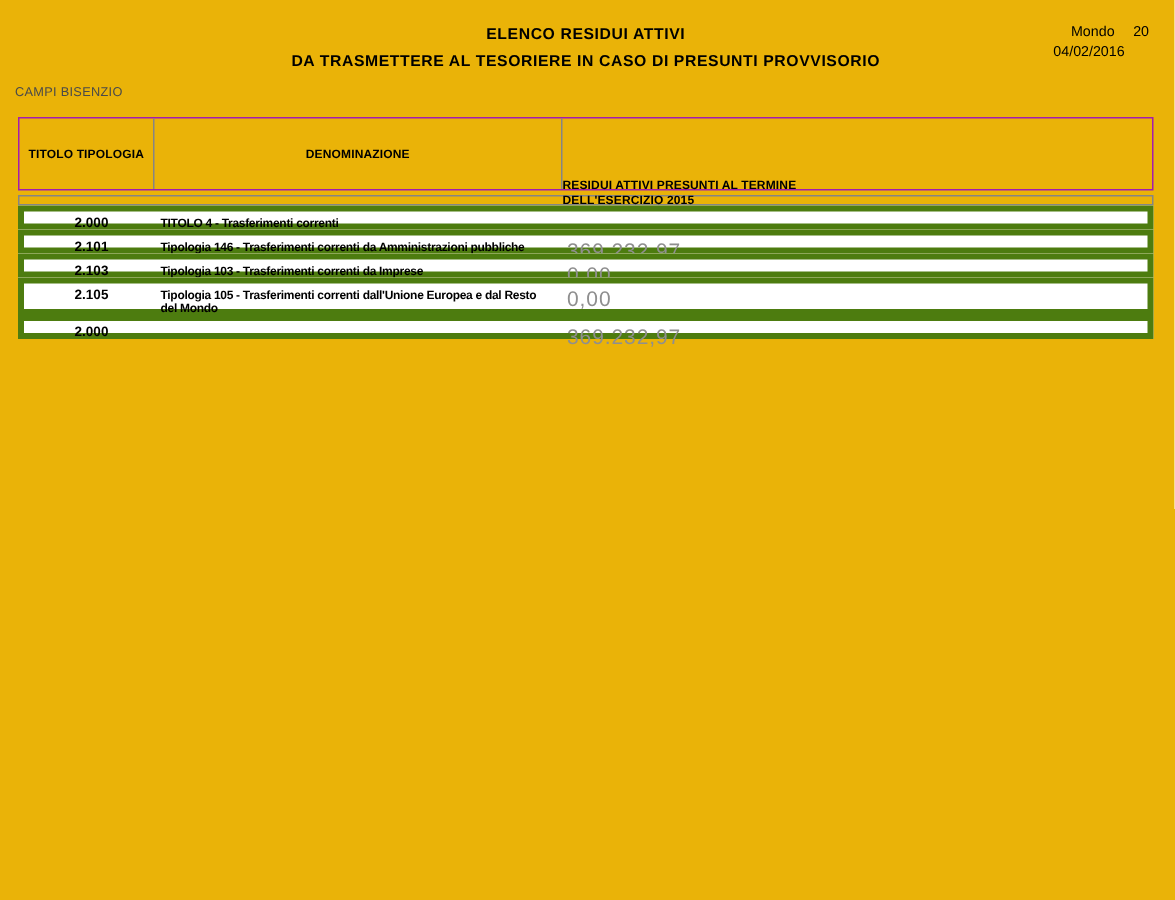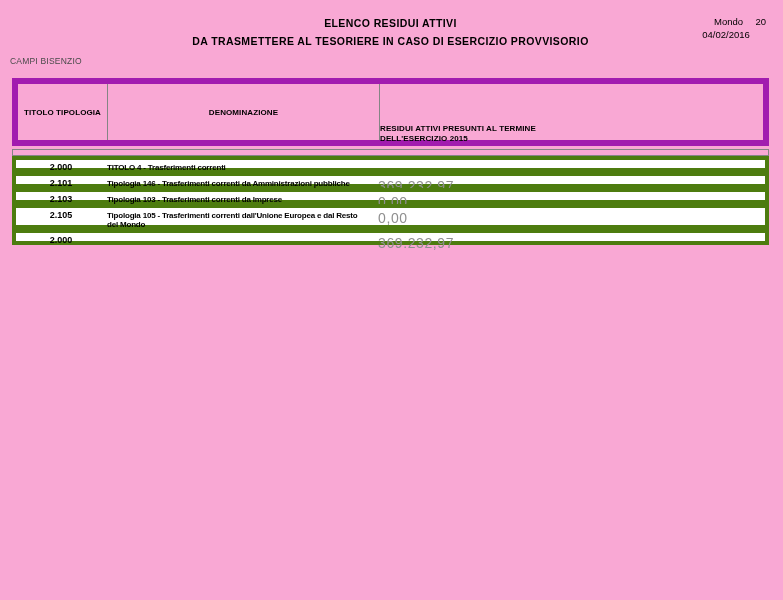--- a/index.html
+++ b/index.html
@@ -10,21 +10,21 @@
   body {
     width: 783px;
     height: 600px;
     font-family: "Liberation Sans", sans-serif;
     color: #000;
   }
   .page {
     position: relative;
     width: 783px;
     height: 600px;
-    background: #f9a8d4;
+    background: #eab308;
     overflow: hidden;
   }
 
   
   .title-block {
     position: absolute;
     left: 12px;
     top: 17px;
     width: 757px;
     text-align: center;
@@ -73,22 +73,22 @@
   
   .tbl {
     position: absolute;
     left: 12px;
     top: 78px;
     width: 757px;
   }
   .thead {
     position: relative;
     box-sizing: border-box;
-    height: 68px;
-    border: 6px solid #a21caf;
+    height: 49px;
+    border: 1px solid #a21caf;
   }
   .th {
     position: absolute;
     top: 0;
     height: 100%;
     box-sizing: border-box;
     display: flex;
     align-items: center;
     justify-content: center;
     font-size: 8px;
@@ -154,21 +154,21 @@
     color: #8f8f8f;
   }
 </style>
 </head>
 <body>
 
 <div class="page">
 
   <div class="title-block">
     <div class="title-line1">ELENCO RESIDUI ATTIVI</div>
-    <div class="title-line2">DA TRASMETTERE AL TESORIERE IN CASO DI ESERCIZIO PROVVISORIO</div>
+    <div class="title-line2">DA TRASMETTERE AL TESORIERE IN CASO DI PRESUNTI PROVVISORIO</div>
   </div>
 
   <div class="page-num-block">
     <span>Mondo</span>
     <span>20</span>
   </div>
 
   <div class="date-block">04/02/2016</div>
 
   <div class="entity-block">CAMPI BISENZIO</div>

